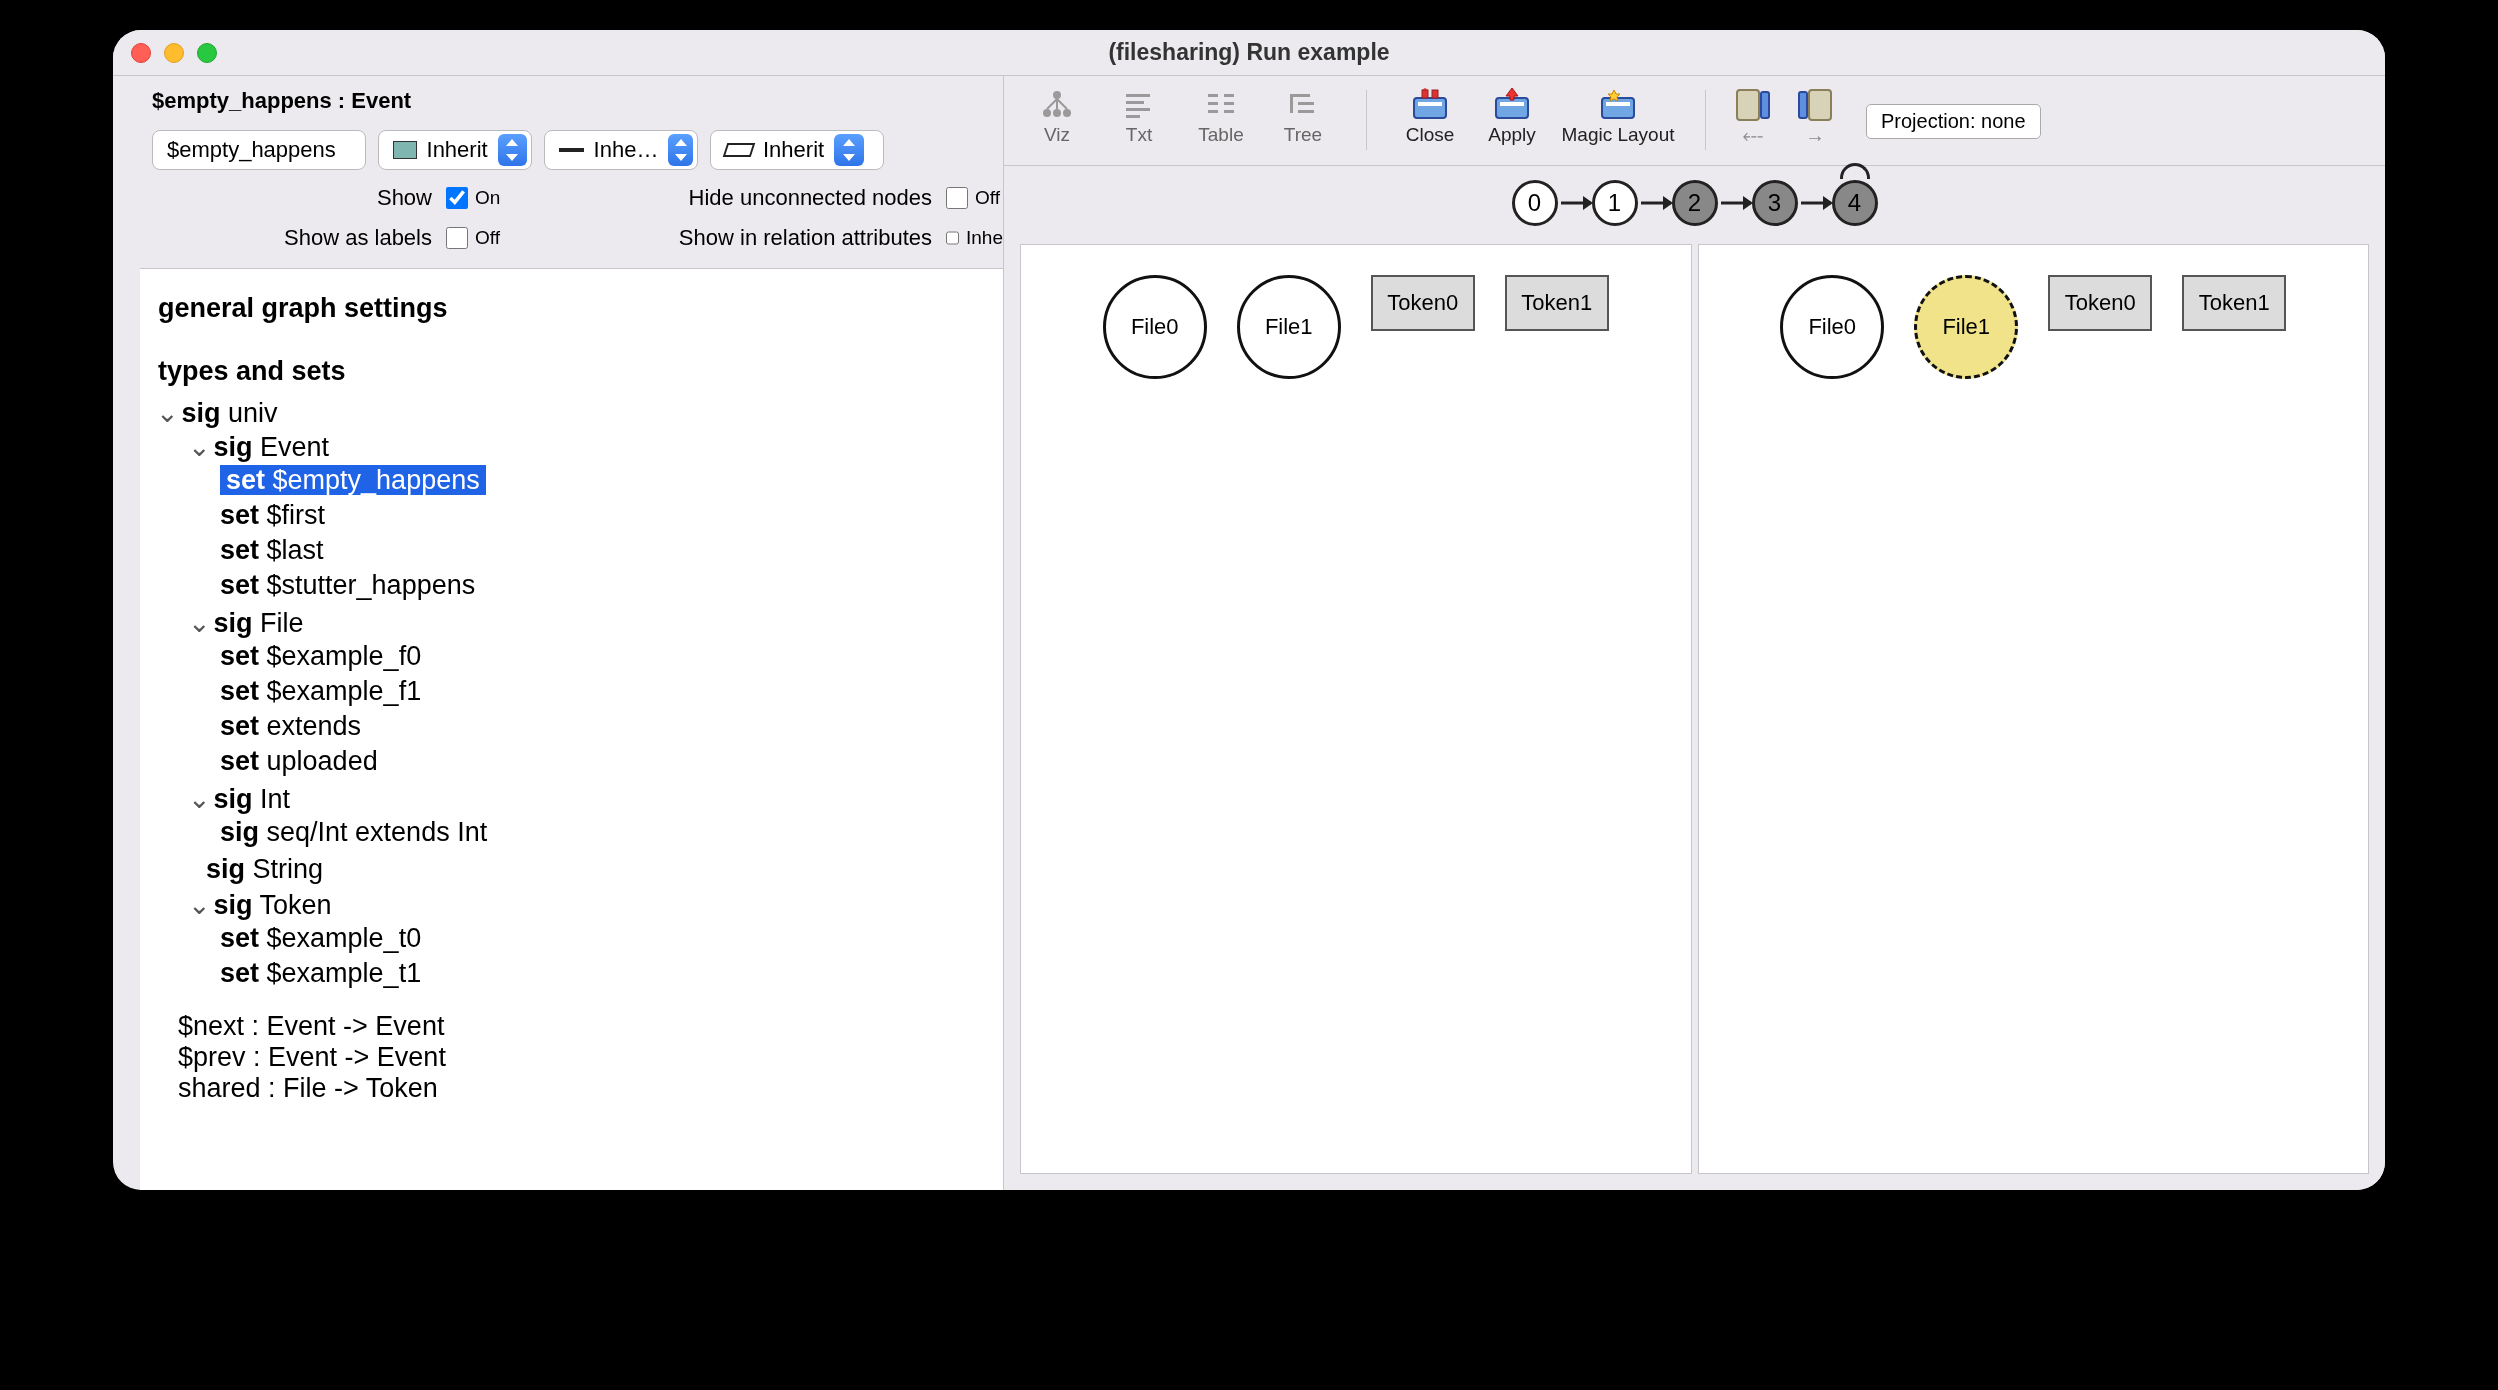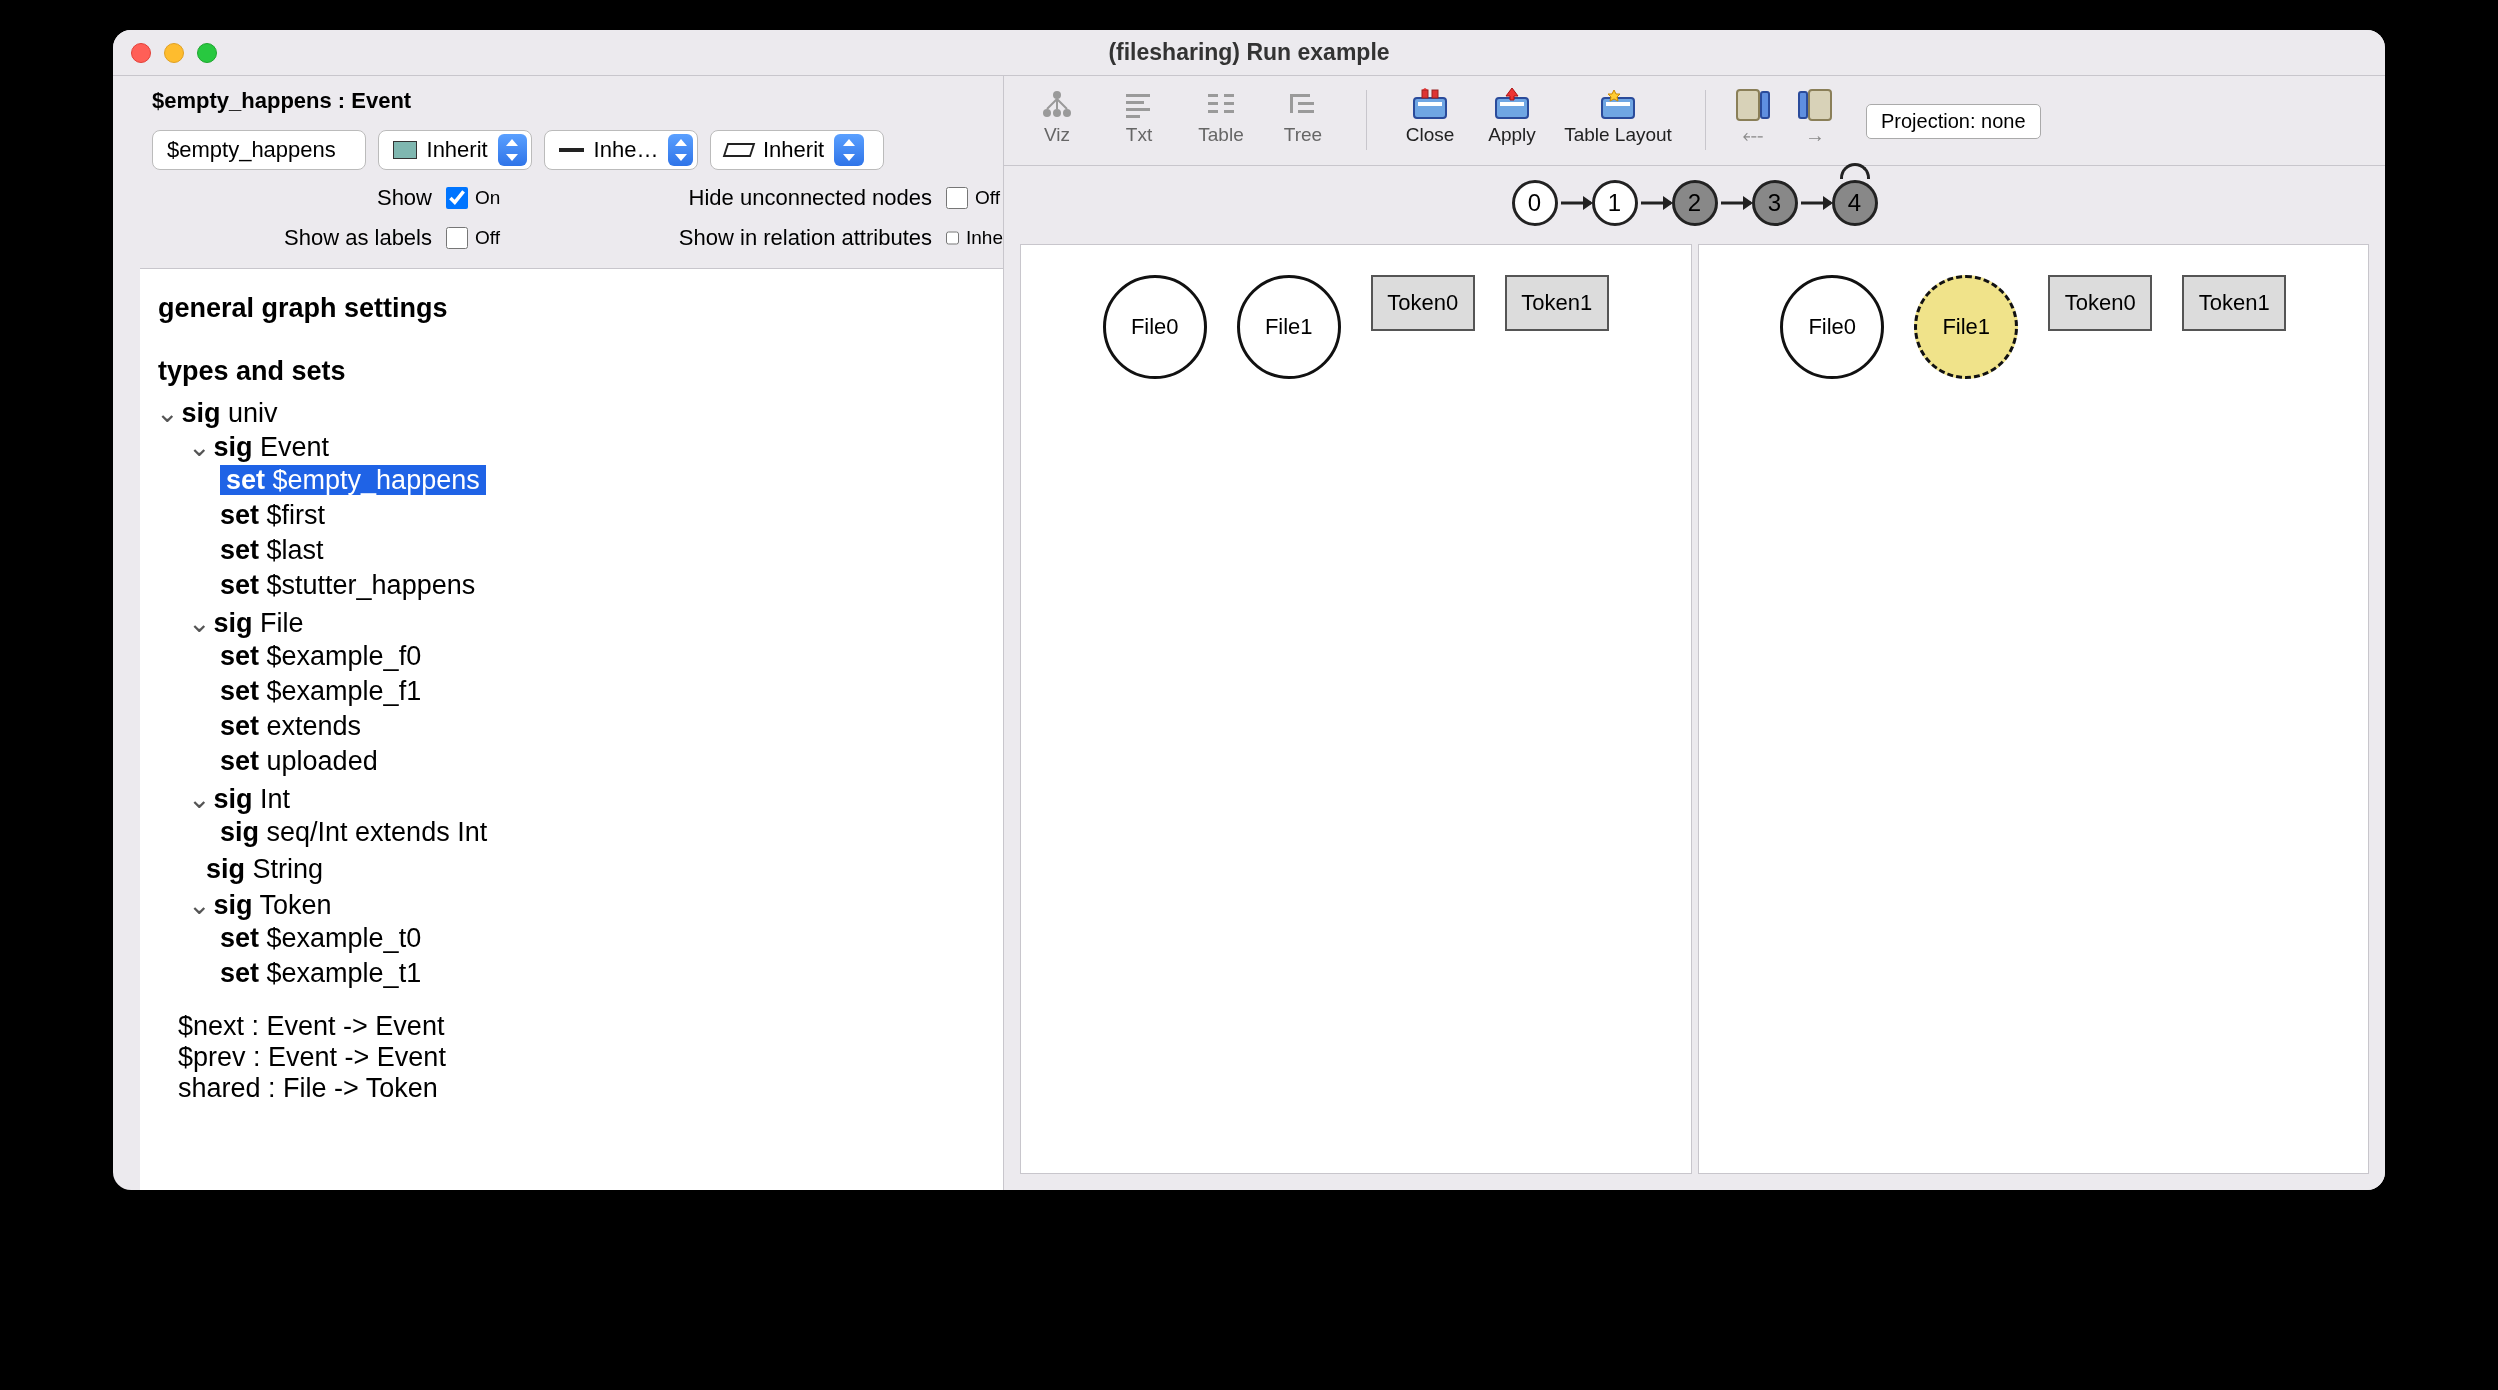--- a/index.html
+++ b/index.html
@@ -4,21 +4,21 @@
 <style>
   * { box-sizing: border-box; }
   html, body { margin: 0; padding: 0; font-family: "Helvetica Neue", Helvetica, Arial, sans-serif; }
   body { background: #000; width: 2498px; height: 1390px; position: relative; }
 
   .window {
     position: absolute;
     left: 113px; top: 30px;
     width: 2272px; height: 1160px;
     background: #eceaee;
-    border-radius: 18px;
+    border-radius: 28px;
     overflow: hidden;
     box-shadow: 0 30px 80px rgba(0,0,0,0.6);
     display: flex; flex-direction: column;
   }
 
   
   .titlebar {
     height: 46px;
     display: flex; align-items: center;
     background: #eceaee;
@@ -387,21 +387,21 @@
             <span>Apply</span>
           </div>
           <div class="tb-btn active" style="width:130px">
             <div class="ico">
                 <svg width="40" height="34">
                   <rect x="4" y="10" width="32" height="20" rx="3" fill="#6fa6e3" stroke="#2a4b9b" stroke-width="2"></rect>
                   <rect x="8" y="14" width="24" height="4" fill="#fff"></rect>
                   <path d="M16 2 l2 4 l4 0 l-3 3 l1 4 l-4 -2 l-4 2 l1 -4 l-3 -3 l4 0 z" fill="#fc3" stroke="#c80" stroke-width="1"></path>
                 </svg>
               </div>
-            <span>Table Layout</span>
+            <span>Magic Layout</span>
           </div>
         </div>
         <div class="tb-sep"></div>
         <div class="tb-btn active" style="width:50px">
           <div class="ico">
               <svg width="36" height="34">
                 <rect x="2" y="2" width="22" height="30" rx="3" fill="#d8d2b8" stroke="#8a7f58" stroke-width="2"></rect>
                 <rect x="26" y="4" width="8" height="26" rx="2" fill="#5f8fe0" stroke="#2a4b9b" stroke-width="2"></rect>
               </svg>
             </div>

